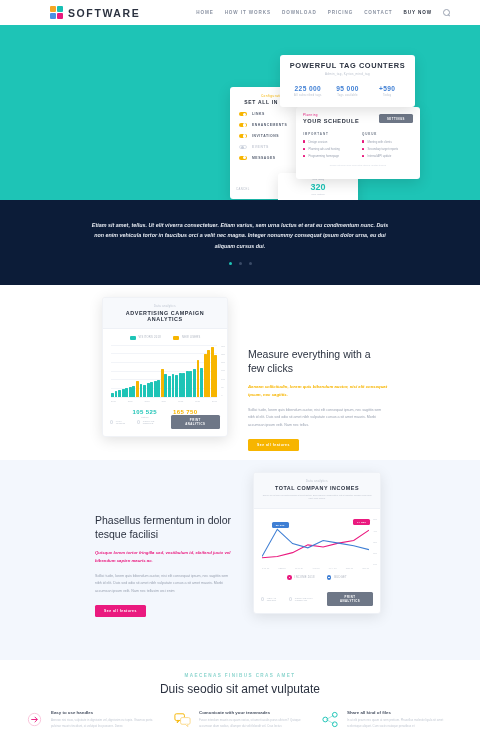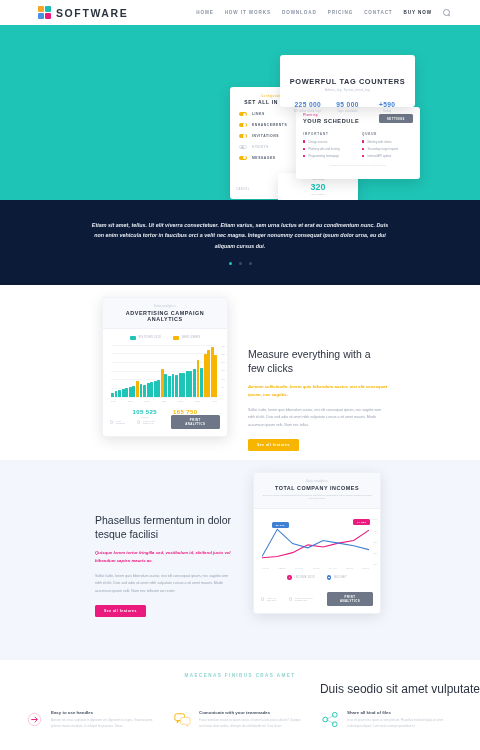--- a/index.html
+++ b/index.html
@@ -7,21 +7,21 @@
   body {
     font-family: "Liberation Sans", sans-serif;
     background:#ffffff; color:#3a4252; overflow:hidden;
   }
   .page { width:480px; height:750px; position:relative; overflow:hidden; }
 
   
   .nav { height:25px; background:#fff; display:flex; align-items:center;
          justify-content:center; gap:0; position:relative; z-index:30; }
   .nav-inner { width:420px; display:flex; align-items:center; }
-  .logo-wrap { display:flex; align-items:center; gap:5px; margin-left:8px; }
+  .logo-wrap { display:flex; align-items:center; gap:5px; margin-left:20px; }
   .logo-grid { width:13px; height:13px; display:grid;
                grid-template-columns:1fr 1fr; grid-template-rows:1fr 1fr; gap:1px; }
   .lg { border-radius:1px; }
   .lg1{background:#f5a623;} .lg2{background:#17bfb3;}
   .lg3{background:#4a90e2;} .lg4{background:#e8197d;}
   .logo-text { font-size:10.5px; letter-spacing:1.6px; font-weight:700; color:#2b3240; }
   .nav-links { display:flex; align-items:center; gap:11px; margin-left:auto; }
   .nav-links a { font-size:4.6px; letter-spacing:0.9px; color:#8b93a3;
                  text-decoration:none; font-weight:600; white-space:nowrap; }
   .nav-links a.buy { color:#2b3240; font-weight:700; }
@@ -62,21 +62,21 @@
   .tgl.off::after { background:#c9cfda; left:0.5px; right:auto; }
   .ct-lbl { font-size:3.4px; letter-spacing:.55px; color:#5a6374; font-weight:600; }
   .ct-lbl.dim { color:#c7ccd6; }
   .ct-car { margin-left:auto; color:#c7ccd6; font-size:3px; padding-right:2px;}
   .ct-foot { position:absolute; bottom:6px; left:6px; right:6px;
              display:flex; align-items:center; }
   .ct-cancel { font-size:2.8px; color:#b8bec9; letter-spacing:.4px; }
   .ct-apply { margin-left:auto; background:#f7b500; color:#fff; font-size:3px;
       font-weight:700; padding:2.5px 8px; border-radius:1.5px; letter-spacing:.5px; border:none;}
 
-  .card-tags { left:50px; top:0px; width:135px; height:52px; padding:22px 8px; }
+  .card-tags { left:50px; top:0px; width:135px; height:52px; padding:6px 8px; }
   .tg-title { font-size:7.4px; font-weight:700; color:#2b3240; text-align:center;
               letter-spacing:.6px; }
   .tg-sub { font-size:2.9px; color:#b9c0cc; text-align:center; margin-top:2px; letter-spacing:.3px;}
   .tg-row { display:flex; margin-top:9px; }
   .tg-col { flex:1; text-align:center; }
   .tg-val { font-size:6.6px; font-weight:700; color:#3f7fd4; letter-spacing:.4px; }
   .tg-lbl { font-size:2.6px; color:#b9c0cc; margin-top:2px; letter-spacing:.3px; }
 
   .card-sched { left:66px; top:52px; width:124px; height:72px; padding:6px 7px; }
   .sc-sub { font-size:3px; color:#e8197d; letter-spacing:.4px; }
@@ -166,21 +166,21 @@
   .badge { position:absolute; font-size:2.4px; color:#fff; font-weight:700;
       padding:1.5px 4px; border-radius:1.5px; letter-spacing:.3px; }
   .badge::after { content:""; position:absolute; left:50%; bottom:-2px;
       margin-left:-1.5px; border-left:1.5px solid transparent;
       border-right:1.5px solid transparent; border-top:2px solid; }
 
   
   .sec3 { height:115px; background:#fff; padding-top:13px; }
   .f-sub { text-align:center; font-size:4.6px; color:#8fd6cf; letter-spacing:1.4px;
            font-weight:700; }
-  .f-h { text-align:right; font-size:12px; color:#2b3240; margin-top:4px; font-weight:400; }
+  .f-h { text-align:center; font-size:12px; color:#2b3240; margin-top:4px; font-weight:400; }
   .f-cols { display:flex; justify-content:center; gap:14px; margin-top:14px; padding:0 22px; }
   .f-col { display:flex; gap:7px; width:134px; }
   .f-ic { width:19px; height:19px; flex:none; position:relative; }
   .f-tx { flex:1; }
   .f-t { font-size:4.4px; color:#4a5364; font-weight:600; }
   .f-b { font-size:2.9px; line-height:1.95; color:#c3c9d3; margin-top:3px; }
 </style>
 </head>
 <body>
 

